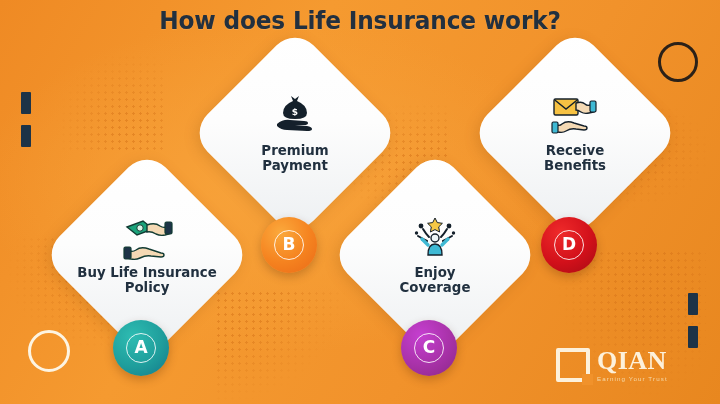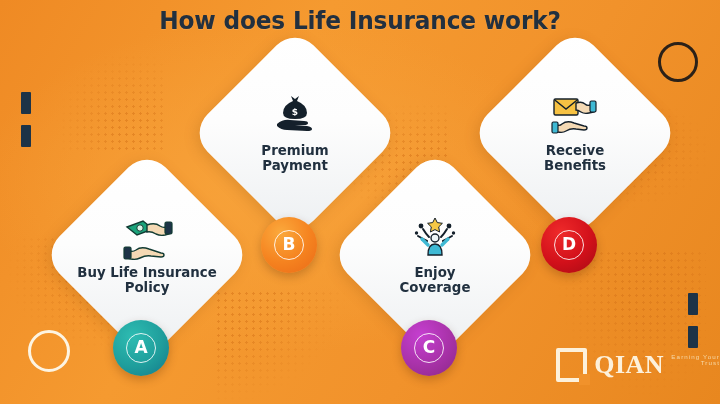--- a/index.html
+++ b/index.html
@@ -107,21 +107,21 @@
   
   .logo{position:absolute;left:556px;top:348px;display:flex;align-items:center;}
   .logo-mark{
     width:26px;height:26px;border:4px solid #fdf1db;border-radius:2px;
     position:relative;margin-right:7px;
   }
   .logo-mark:after{
     content:"";position:absolute;right:-7px;bottom:-7px;width:11px;height:11px;
     background:#f1922b;
   }
-  .logo-text{display:flex;flex-direction:row;line-height:1;}
+  .logo-text{display:flex;flex-direction:column;line-height:1;}
   .logo-name{
     color:#fdf1db;font-family:"Liberation Serif", serif;font-weight:bold;
     font-size:26px;letter-spacing:.5px;
   }
   .logo-tag{
     color:#f6d9a8;font-family:"Liberation Sans", sans-serif;
     font-size:6.2px;letter-spacing:1.1px;margin-top:2px;text-align:right;
   }
 </style>
 </head>

